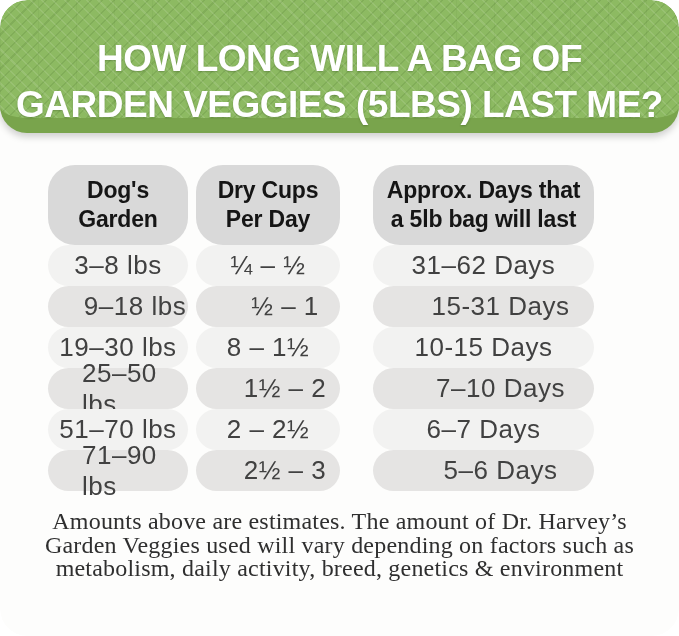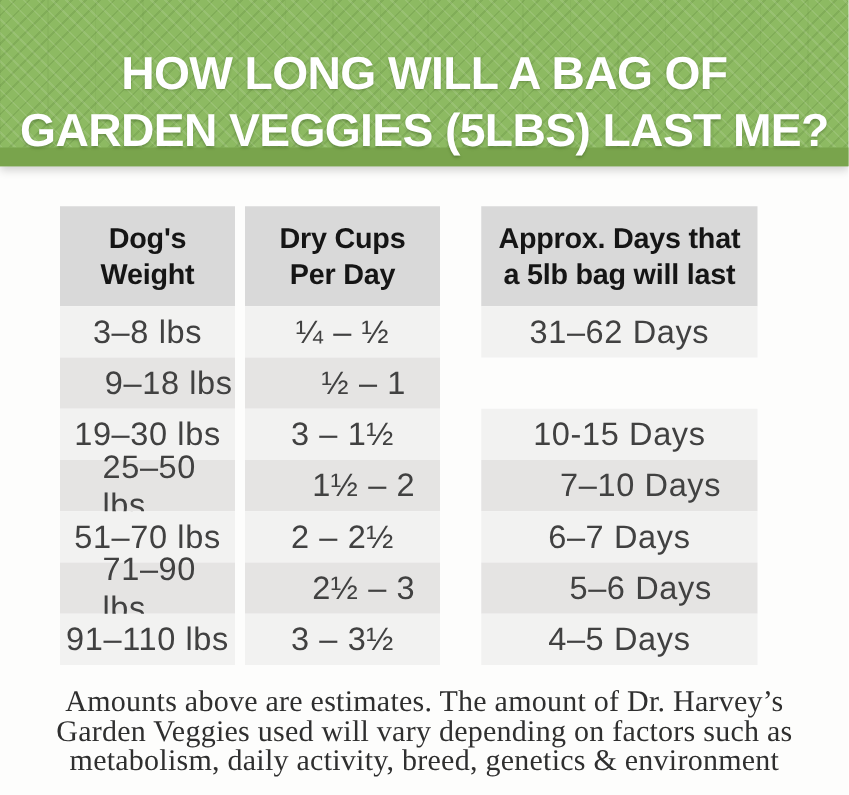--- a/index.html
+++ b/index.html
@@ -1,15 +1,15 @@
 <!DOCTYPE html>
 <html><head>
 <meta charset="utf-8">
 <style>
-  * { margin:0; padding:0; box-sizing:border-box; }
+  * { margin:0; padding:0; box-sizing:border-box;border-radius:27px; }
   html,body { background:#ffffff; }
   .page {
     position:relative;
     width:679px; height:636px;
     overflow:hidden;
     background:#fdfdfc;
     font-family:"Liberation Sans", sans-serif;
   }
 
   
@@ -33,21 +33,21 @@
     line-height:46px;
     letter-spacing:-0.5px;
     text-shadow:0 1px 2px rgba(40,70,20,0.35);
   }
   .banner h1 span { display:block; }
 
   
   .table-wrap { margin-top:32px; padding-left:48px; }
   .trow { display:flex; }
   .c1 { width:140px; }
-  .c2 { width:156px; margin-left:8px; }
+  .c2 { width:144px; margin-left:8px; }
   .c3 { width:221px; margin-left:33px; }
 
   .thead .cell {
     height:80px;
     background:#d9d9d9;
     display:flex; flex-direction:column;
     align-items:center; justify-content:center;
     color:#151515;
     font-size:23px; font-weight:bold; line-height:29px;
     letter-spacing:-0.2px;
@@ -85,67 +85,63 @@
       <span>HOW LONG WILL A BAG OF</span>
       <span>GARDEN VEGGIES (5LBS) LAST ME?</span>
     </h1>
   </header>
 
   <div class="table-wrap">
 
     <div class="thead trow">
       <div class="cell c1">
         <span>Dog's</span>
-        <span>Weight</span>
+        <span>Garden</span>
       </div>
       <div class="cell c2">
         <span>Dry Cups</span>
         <span>Per Day</span>
       </div>
       <div class="cell c3">
         <span>Approx. Days that</span>
         <span>a 5lb bag will last</span>
       </div>
     </div>
 
     <div class="tbody">
       <div class="trow light">
         <div class="cell c1">3–8 lbs</div>
         <div class="cell c2">¼ – ½</div>
         <div class="cell c3">31–62 Days</div>
       </div>
       <div class="trow dark">
         <div class="cell c1">9–18 lbs</div>
         <div class="cell c2">½ – 1</div>
+        <div class="cell c3">15-31 Days</div>
       </div>
       <div class="trow light">
         <div class="cell c1">19–30 lbs</div>
-        <div class="cell c2">3 – 1½</div>
+        <div class="cell c2">8 – 1½</div>
         <div class="cell c3">10-15 Days</div>
       </div>
       <div class="trow dark">
         <div class="cell c1">25–50 lbs</div>
         <div class="cell c2">1½ – 2</div>
         <div class="cell c3">7–10 Days</div>
       </div>
       <div class="trow light">
         <div class="cell c1">51–70 lbs</div>
         <div class="cell c2">2 – 2½</div>
         <div class="cell c3">6–7 Days</div>
       </div>
       <div class="trow dark">
         <div class="cell c1">71–90 lbs</div>
         <div class="cell c2">2½ – 3</div>
         <div class="cell c3">5–6 Days</div>
       </div>
-      <div class="trow light">
-        <div class="cell c1">91–110 lbs</div>
-        <div class="cell c2">3 – 3½</div>
-        <div class="cell c3">4–5 Days</div>
-      </div>
     </div>
   </div>
 
   <div class="footnote">
     <span>Amounts above are estimates. The amount of Dr. Harvey’s</span>
     <span>Garden Veggies used will vary depending on factors such as</span>
     <span>metabolism, daily activity, breed, genetics &amp; environment</span>
   </div>
 
 </div>

